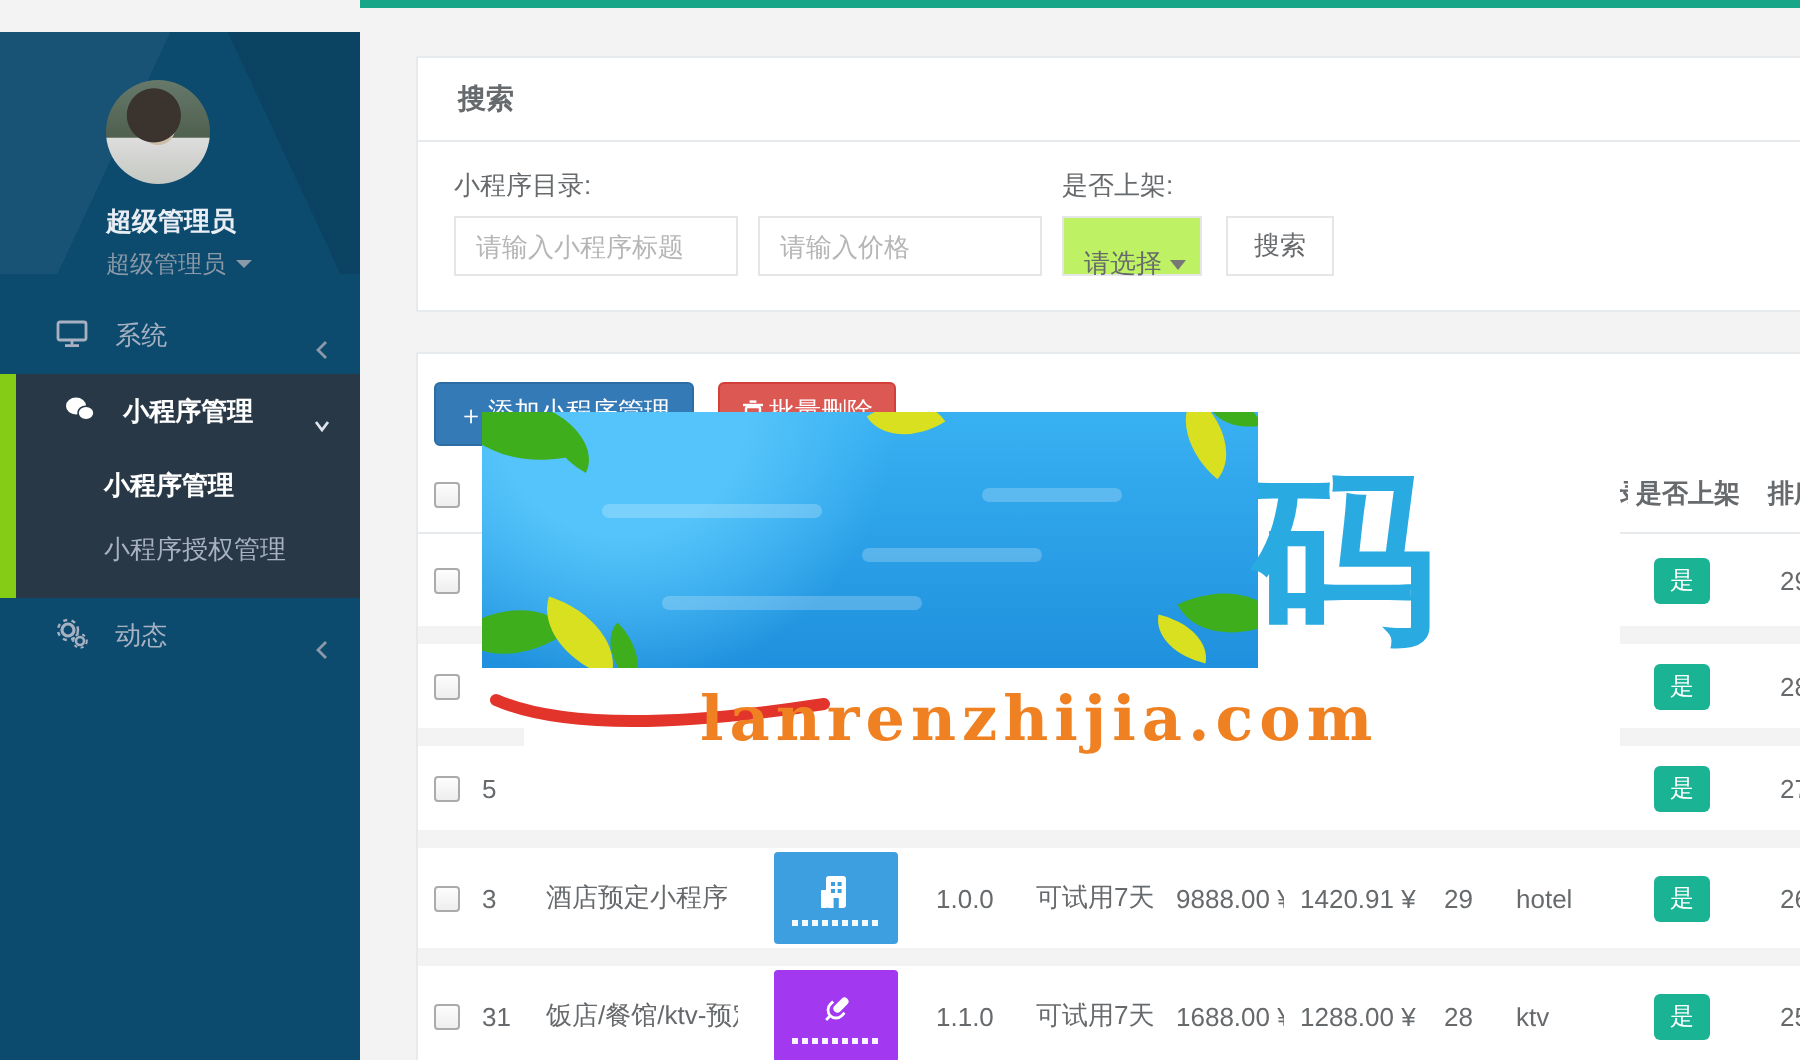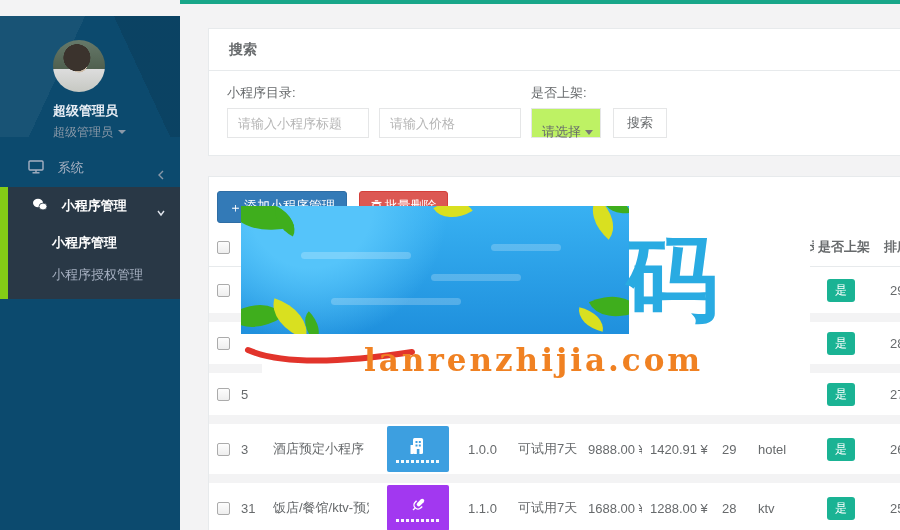--- a/index.html
+++ b/index.html
@@ -80,21 +80,21 @@
   .wm-white-right { position:absolute; left:389px; top:16px; width:181px; height:175px; background:#fff; }
   .wm-white-bottom { position:absolute; left:22px; top:128px; width:548px; height:63px; background:#fff; }
   .wm-banner { position:absolute; left:1px; top:0; width:388px; height:128px; overflow:hidden;
                background:radial-gradient(circle at 18% 0%, #55c4fa 0 18%, rgba(0,0,0,0) 40%),
                           linear-gradient(180deg,#38b1f2 0%, #1f90dd 100%); }
   .leaf { position:absolute; border-radius:0 100% 0 100%; }
   .lg { background:#3fae1d; } .ly { background:#d9e020; }
   .streak { position:absolute; height:7px; border-radius:6px; background:rgba(255,255,255,0.22); }
   .wm-char { position:absolute; left:386px; top:30px; font-size:92px; line-height:0.95; font-weight:bold;
              color:#29abe2; font-family:"DejaVu Sans","Liberation Sans",sans-serif; }
-  .wm-site { position:absolute; left:124px; top:136px; font-size:31px; font-weight:bold; letter-spacing:3px;
+  .wm-site { position:absolute; left:110px; top:136px; font-size:31px; font-weight:bold; letter-spacing:3px;
              color:#f08122; font-family:"DejaVu Serif","Liberation Serif",serif; }
   .wm-swoosh { position:absolute; left:4px; top:134px; }
 </style>
 </head>
 <body>
 
 <aside class="sidebar">
   <div class="profile">
     <div class="avatar"></div>
     <div class="uname">超级管理员</div>
@@ -120,20 +120,32 @@
             </svg></span>
         <span>小程序管理</span>
         <span class="chev"><svg viewBox="0 0 10 16">
               <polyline points="2,6 5,10 8,6" fill="none" stroke="#dfe4ec" stroke-width="1.4"></polyline>
             </svg></span>
       </div>
       <div class="submenu">
         <span class="sub-item current">小程序管理</span>
         <span class="sub-item">小程序授权管理</span>
       </div>
+    </div>
+    <div class="nav-item">
+      <span class="mi"><svg viewBox="0 0 16 16">
+            <circle cx="6" cy="6" r="3" fill="none" stroke="#a7b1c2" stroke-width="1.6"></circle>
+            <circle cx="6" cy="6" r="5" fill="none" stroke="#a7b1c2" stroke-width="1.2" stroke-dasharray="2 2.2"></circle>
+            <circle cx="12" cy="11.5" r="2" fill="none" stroke="#a7b1c2" stroke-width="1.3"></circle>
+            <circle cx="12" cy="11.5" r="3.4" fill="none" stroke="#a7b1c2" stroke-width="1" stroke-dasharray="1.6 1.8"></circle>
+          </svg></span>
+      <span>动态</span>
+      <span class="chev"><svg viewBox="0 0 10 16">
+            <polyline points="7,4 3,8 7,12" fill="none" stroke="#8b99a8" stroke-width="1.4"></polyline>
+          </svg></span>
     </div>
   </nav>
 </aside>
 
 <main class="content">
   <div class="topstrip"></div>
 
   <section class="card search-card">
     <div class="card-header">搜索</div>
     <div class="card-body">

